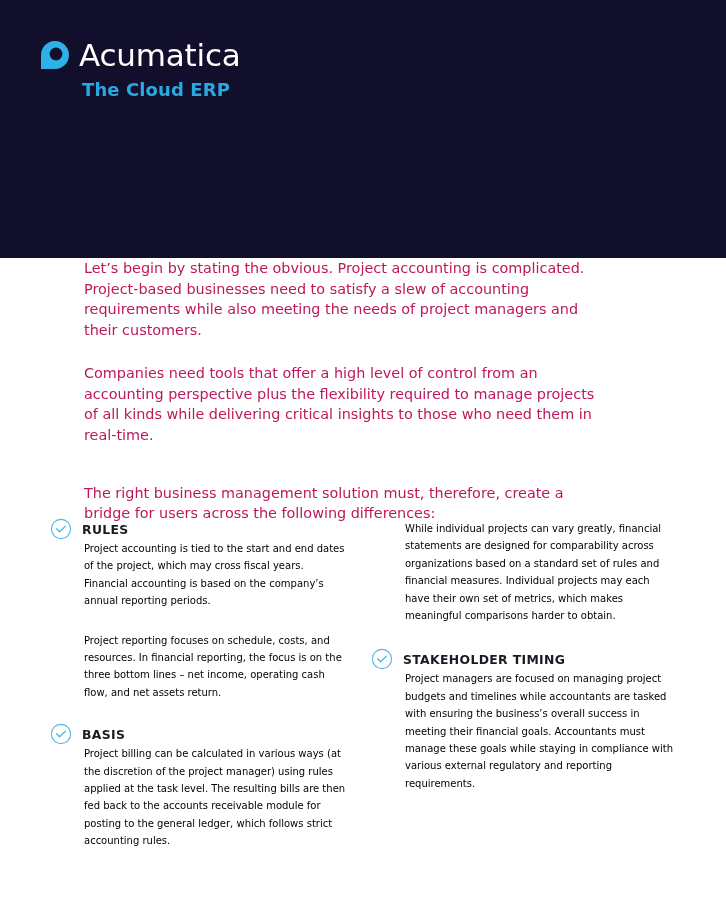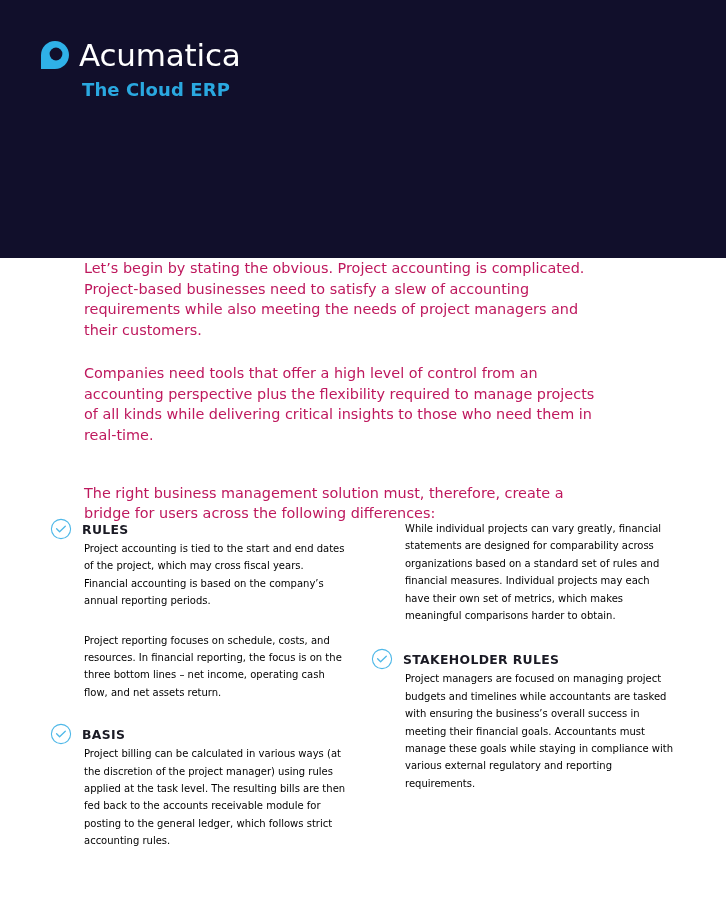--- a/index.html
+++ b/index.html
@@ -211,21 +211,21 @@
         <div class="item sp-basis">
           <div class="item-body">While individual projects can vary greatly, financial statements are designed for comparability across organizations based on a standard set of rules and financial measures. Individual projects may each have their own set of metrics, which makes meaningful comparisons harder to obtain.</div>
         </div>
 
         <div class="item">
           <div class="item-head">
             <svg class="check-icon" viewBox="0 0 22 22">
               <circle cx="11" cy="11" r="9.6" fill="none" stroke="#4fb8e8" stroke-width="1.1"></circle>
               <path d="M6.6 10.8 L9.6 13.7 L15.3 8.2" fill="none" stroke="#4fb8e8" stroke-width="1.3" stroke-linecap="round" stroke-linejoin="round"></path>
             </svg>
-            <div class="item-title">STAKEHOLDER RULES</div>
+            <div class="item-title">STAKEHOLDER TIMING</div>
           </div>
           <div class="item-body">Project managers are focused on managing project budgets and timelines while accountants are tasked with ensuring the business’s overall success in meeting their financial goals. Accountants must manage these goals while staying in compliance with various external regulatory and reporting requirements.</div>
         </div>
 
       </div>
 
     </div>
   </div>
 
 </div>

